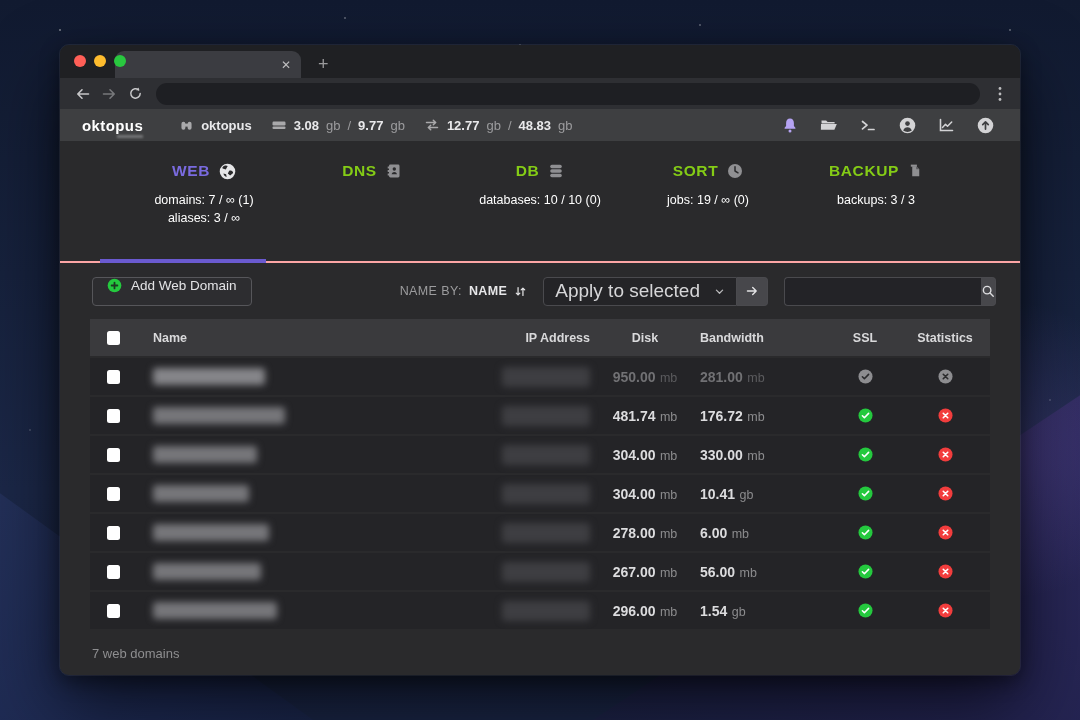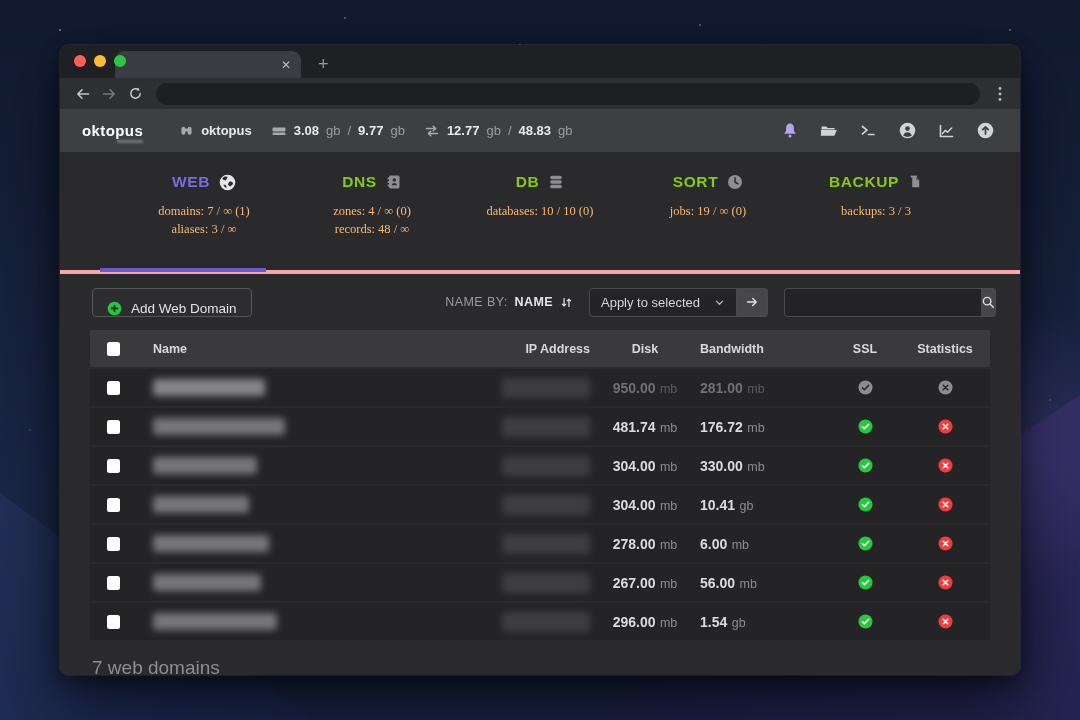--- a/index.html
+++ b/index.html
@@ -47,49 +47,49 @@
   .tab-title{flex:1;font-size:12px;color:#d0d0d2;}
   .tab-close{color:#bfbfc1;font-size:12px;line-height:1;cursor:default;}
   .newtab{margin-left:17px;margin-bottom:5px;color:#9a9a9c;font-size:18px;line-height:1;}
 
   .navbar{height:31px;background:#2e2f33;display:flex;align-items:center;padding:0 10px;}
   .nav-ic{width:26px;height:26px;display:flex;align-items:center;justify-content:center;}
   .urlbar{flex:1;height:22px;border-radius:11px;background:#1e1f23;margin:0 10px 0 8px;}
   .kebab{width:20px;display:flex;align-items:center;justify-content:center;}
 
   
-  .appheader{height:43px;background:#3e3f41;display:flex;align-items:center;padding:0 16px 0 22px;}
+  .appheader{height:32px;background:#3e3f41;display:flex;align-items:center;padding:0 16px 0 22px;}
   .logo{color:#fff;font-weight:bold;font-size:15px;letter-spacing:.4px;position:relative;}
   .logo-sub{position:absolute;right:0;bottom:-4px;width:26px;height:3px;background:rgba(255,255,255,.28);filter:blur(1px);}
   .hstats{display:flex;align-items:center;gap:9px;margin-left:36px;font-size:13px;color:#9c9c9e;}
   .hstats .grp{display:flex;align-items:center;gap:7px;margin-right:10px;}
   .hstats .v{color:#e9e9eb;font-weight:bold;}
   .hstats .u{color:#9c9c9e;}
   .hicons{margin-left:auto;display:flex;align-items:center;gap:21px;padding-right:10px;}
   .hicons .hic{width:18px;height:18px;display:flex;align-items:center;justify-content:center;}
 
   
   .content{background:#2a2a2c;height:533px;display:flex;flex-direction:column;}
 
-  .navtabs{display:flex;padding:21px 70px 0;position:relative;height:122px;border-bottom:4px solid #fca5a5;gap:20px;}
+  .navtabs{display:flex;padding:21px 70px 0;position:relative;height:122px;border-bottom:2px solid #fca5a5;gap:20px;}
   .ntab{flex:1;text-align:center;}
   .ntab-title{display:inline-flex;align-items:center;gap:9px;font-size:15.5px;font-weight:bold;
     color:#84cc16;letter-spacing:.6px;cursor:default;}
   .ntab.active .ntab-title{color:var(--accent);}
-  .ntab-stats{margin-top:11px;font-size:12.5px;color:#fdba74;line-height:18px;font-family:Liberation Serif, serif;}
+  .ntab-stats{margin-top:11px;font-size:12.5px;color:#ffffff;line-height:18px;}
   .underline{position:absolute;left:40px;bottom:-2px;width:166px;height:4px;background:#6a5ad0;}
 
   .toolbar{display:flex;align-items:center;margin:13px 30px 0 32px;height:30px;}
-  .add-btn{display:inline-flex;align-items:flex-end;gap:9px;height:29px;padding:0 14px;
+  .add-btn{display:inline-flex;align-items:flex-start;gap:9px;height:29px;padding:0 14px;
     background:#2d2d30;border:1px solid #56565a;border-radius:4px;color:#e3e3e5;font-size:13.5px;}
   .sortwrap{margin-left:auto;display:flex;align-items:center;gap:7px;font-size:12.5px;color:#9c9c9e;letter-spacing:.4px;}
   .sort-value{color:#e6e6e8;font-weight:bold;}
   .applygrp{margin-left:16px;display:flex;}
   .apply-sel{display:flex;align-items:center;gap:14px;height:29px;padding:0 11px;background:#242427;
-    border:1px solid #4a4a4e;border-radius:4px 0 0 4px;color:#d6d6d8;font-size:13px;}
+    border:1px solid #4a4a4e;border-radius:4px 0 0 4px;color:#d6d6d8;font-size:19px;}
   .go-btn{width:31px;height:29px;background:#47474b;border:1px solid #4a4a4e;border-left:none;
     border-radius:0 4px 4px 0;display:flex;align-items:center;justify-content:center;}
   .searchgrp{margin-left:16px;display:flex;width:206px;}
   .search-in{flex:1;height:29px;background:#232327;border:1px solid #4a4a4e;border-right:none;
     border-radius:4px 0 0 4px;color:#ddd;font-size:13px;padding:0 10px;outline:none;font-family:inherit;}
   .search-btn{width:32px;height:29px;background:#47474b;border:1px solid #4a4a4e;border-left:none;
     border-radius:0 4px 4px 0;display:flex;align-items:center;justify-content:center;}
 
   .table{margin:13px 30px 0;}
   .thead,.trow{display:flex;align-items:center;}
@@ -107,21 +107,21 @@
   .unit{color:#8c8c8e;font-size:12.5px;}
   .trow.suspended .val{color:#717174;}
   .trow.suspended .unit{color:#5b5b5e;}
   .name-pill{height:17px;border-radius:3px;background:#76767a;filter:blur(3.5px);}
   .trow.suspended .name-pill{background:#86868a;}
   .ip-pill{width:88px;height:20px;border-radius:3px;background:#3e3e42;filter:blur(3.5px);}
   .r1 .name-pill{width:112px}.r2 .name-pill{width:132px}.r3 .name-pill{width:104px}
   .r4 .name-pill{width:96px}.r5 .name-pill{width:116px}.r6 .name-pill{width:108px}.r7 .name-pill{width:124px}
   .si{width:15px;height:15px;}
 
-  .footer{margin:17px 0 0 32px;font-size:19px;color:#8e8e90;}
+  .footer{margin:17px 0 0 32px;font-size:13px;color:#8e8e90;}
 
   svg{display:block;}
 </style>
 </head>
 <body>
 
 <svg width="0" height="0" style="position:absolute">
   <defs>
     <symbol id="i-check-w" viewBox="0 0 16 16">
         <circle cx="8" cy="8" r="7.5" fill="currentColor"></circle>
@@ -286,24 +286,20 @@
             <span>DNS</span>
           <svg class="nti" width="16" height="16" viewBox="0 0 16 16">
               <rect x="3" y="1.5" width="10.5" height="13" rx="1.4" fill="#8f8f92"></rect>
               <rect x="1.7" y="3.5" width="1.8" height="2" fill="#8f8f92"></rect>
               <rect x="1.7" y="7" width="1.8" height="2" fill="#8f8f92"></rect>
               <rect x="1.7" y="10.5" width="1.8" height="2" fill="#8f8f92"></rect>
               <circle cx="8.3" cy="6" r="1.7" fill="#2a2a2c"></circle>
               <path d="M5.6 11.3c.5-1.5 1.5-2.2 2.7-2.2s2.2.7 2.7 2.2z" fill="#2a2a2c"></path>
             </svg>
         </span>
-        <div class="ntab-stats">
-          <div>zones: 4 / ∞ (0)</div>
-          <div>records: 48 / ∞</div>
-        </div>
       </div>
       <div class="ntab">
         <span class="ntab-title">
             <span>DB</span>
           <svg class="nti" width="16" height="16" viewBox="0 0 16 16">
               <rect x="2.2" y="1.8" width="11.6" height="3.4" rx="1.7" fill="#8f8f92"></rect>
               <rect x="2.2" y="6.3" width="11.6" height="3.4" rx="1.7" fill="#8f8f92"></rect>
               <rect x="2.2" y="10.8" width="11.6" height="3.4" rx="1.7" fill="#8f8f92"></rect>
             </svg>
         </span>

